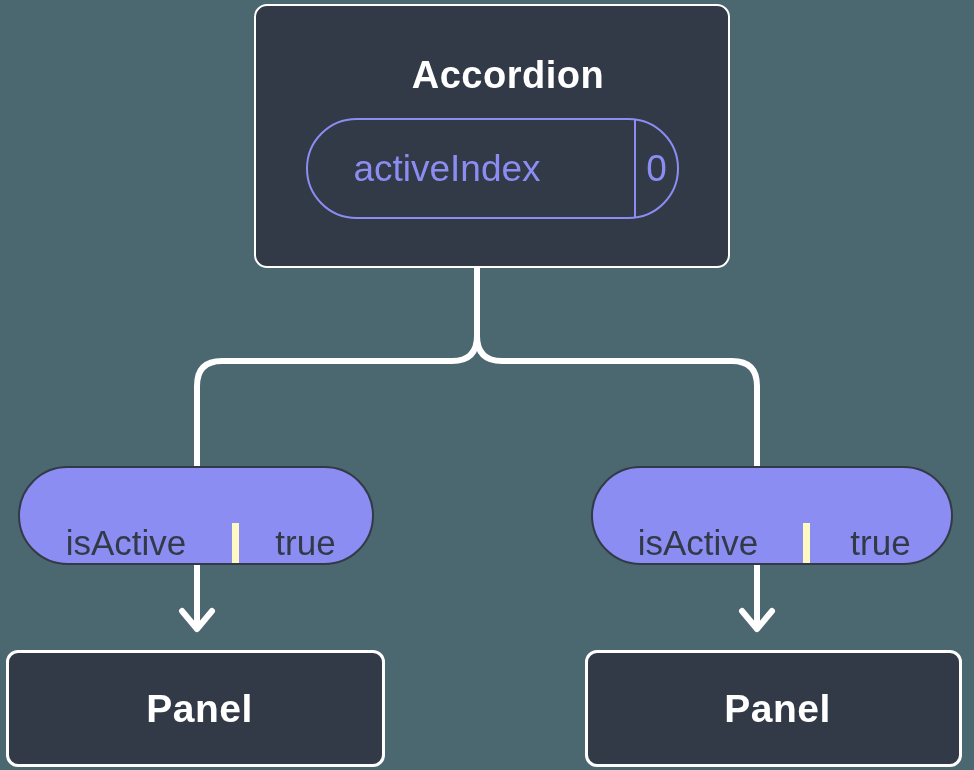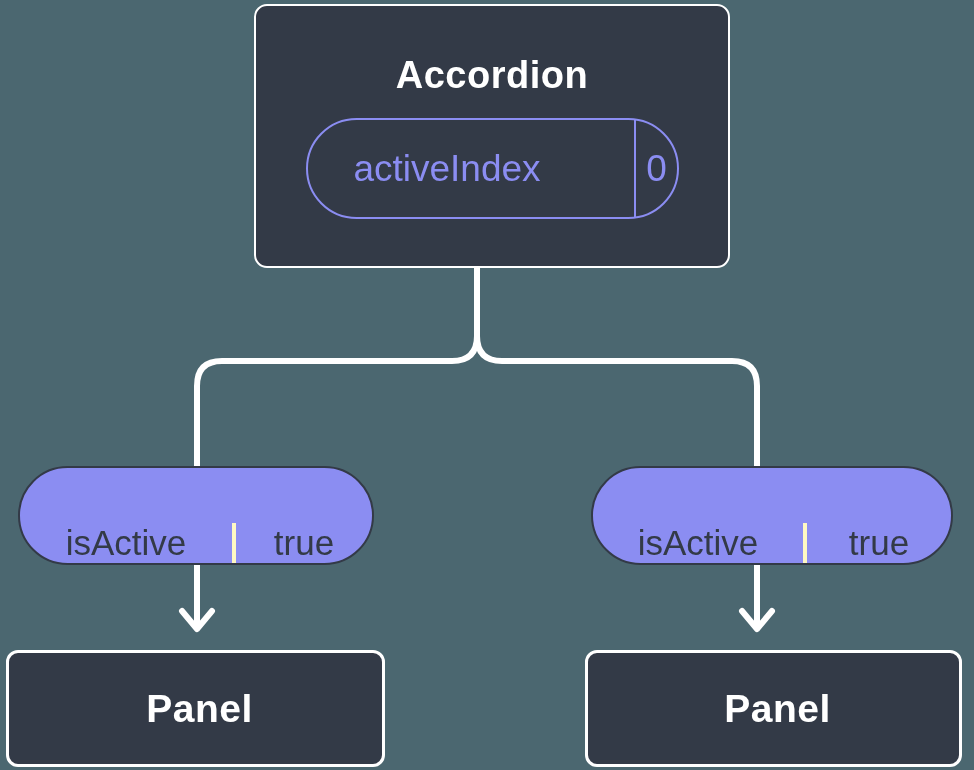--- a/index.html
+++ b/index.html
@@ -13,40 +13,40 @@
 
   
   .node-box{
     position:absolute;z-index:2;box-sizing:border-box;
     background:#333A47;border:2.5px solid #FFFFFF;border-radius:13px;
   }
   .root-box{left:254px;top:4px;width:476px;height:264px;}
   .root-title{
     position:absolute;left:0;top:44px;width:100%;height:50px;
     display:flex;align-items:center;justify-content:center;
-    color:#FFFFFF;font-size:38px;font-weight:600;letter-spacing:.5px;
+    color:#FFFFFF;font-size:38px;font-weight:600;letter-spacing:.5px;padding-left:16px;
   }
   
   .prop-pill{
     position:absolute;left:50px;top:112px;width:373px;height:101px;
     box-sizing:border-box;border:2.5px solid #8B8DF2;border-radius:51px;
     display:flex;align-items:stretch;color:#8B8DF2;font-size:37px;font-weight:500;gap:48px;
   }
   .prop-pill .cell{display:flex;align-items:center;justify-content:center;}
   .prop-pill .cell.name{width:278px;}
   .prop-pill .cell.value{flex:1;border-left:2px solid #8B8DF2;}
 
   
   .state-pill{
     position:absolute;z-index:2;box-sizing:border-box;top:466px;height:99px;
     background:#8B8DF2;border:2px solid #333A47;border-radius:50px;
     display:flex;align-items:flex-end;color:#333A47;font-size:35px;font-weight:500;
   }
   .state-pill .cell{display:flex;align-items:center;justify-content:center;}
-  .state-pill .cell.value{flex:1;border-left:4px solid #fef9c3;}
+  .state-pill .cell.value{flex:1;border-left:7px solid #fef9c3;}
   .pill-left{left:18px;width:356px;}
   .pill-left .cell.name{width:212px;}
   .pill-right{left:591px;width:362px;}
   .pill-right .cell.name{width:210px;}
 
   
   .panel-box{
     border-width:3px;border-radius:12px;height:117px;top:650px;
     display:flex;align-items:center;justify-content:center;
     color:#FFFFFF;font-size:39px;font-weight:600;letter-spacing:.5px;padding-left:8px;

